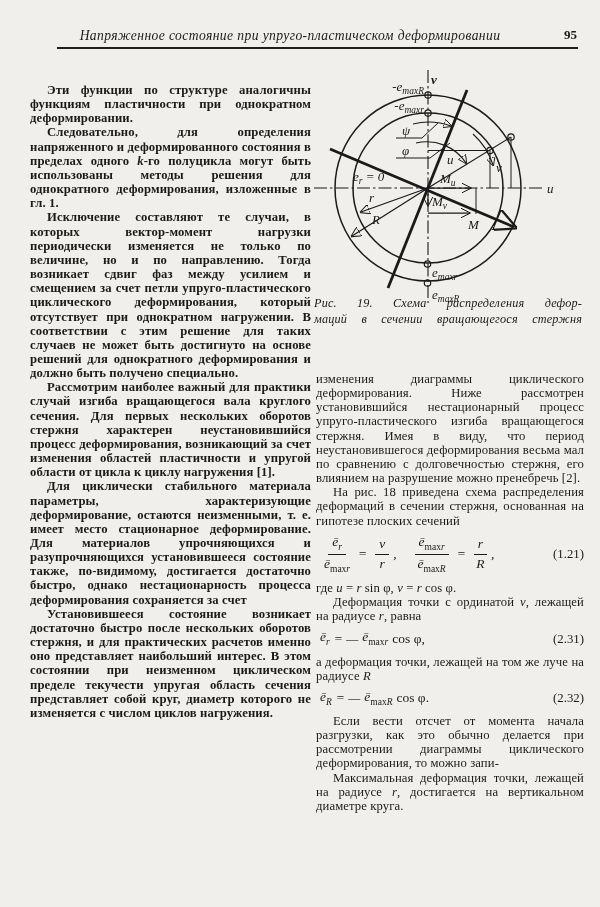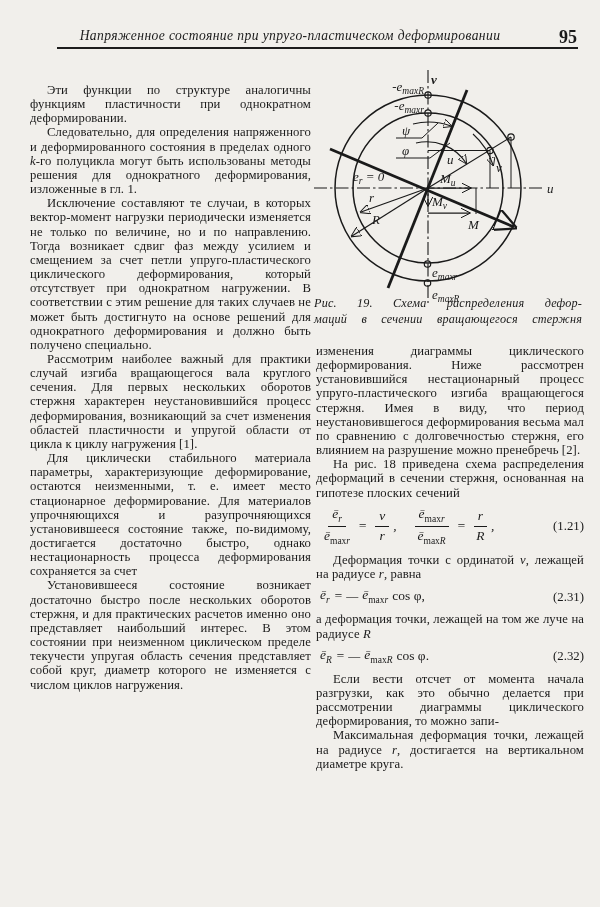--- a/index.html
+++ b/index.html
@@ -7,26 +7,26 @@
     position:relative; width:600px; height:907px; margin:0 auto;
     background:#f1efeb; color:#1a1a1a; overflow:hidden;
     font-family:"Liberation Serif","DejaVu Serif",serif;
   }
   
   .running-head {
     position:absolute; top:28px; left:42px; right:62px;
     text-align:center; font-style:italic; font-size:13.6px; letter-spacing:0.4px;
     white-space:nowrap;
   }
-  .page-number { position:absolute; top:27px; right:23px; font-weight:bold; font-size:18px; }
+  .page-number { position:absolute; top:27px; right:23px; font-weight:bold; font-size:13px; }
   .head-rule { position:absolute; top:47px; left:57px; right:22px; height:1.8px; background:#1d1d1d; }
 
   
-  .col-left  { position:absolute; left:30px;  top:83px;  width:281px; }
-  .col-right { position:absolute; left:316px; top:344px; width:268px; }
+  .col-left  { position:absolute; left:30px;  top:83px;  width:281px;font-weight:bold; }
+  .col-right { position:absolute; left:316px; top:372px; width:268px; }
   p { margin:0; text-align:justify; font-size:12.7px; line-height:14.15px; letter-spacing:0.1px; }
   p.ind { text-indent:17px; }
   .it { font-style:italic; }
   .spaced { letter-spacing:3.4px; }
 
   
   .figure-svg { position:absolute; left:300px; top:55px; }
   .figure-svg text { font-family:"Liberation Serif","DejaVu Serif",serif; font-style:italic; font-size:13px; fill:#1a1a1a; }
   .figure-svg .sub { font-size:9.5px; }
   .figure-svg line, .figure-svg path, .figure-svg circle { stroke:#1a1a1a; fill:none; }
@@ -166,20 +166,21 @@
       </span>
       <span class="fsp">=</span>
       <span class="frac">
         <span class="num">r</span>
         <span class="den">R</span>
       </span>
       <span>,</span>
       <span class="tag">(1.21)</span>
     </div>
 
+    <p><span class="rm">где </span><span class="it">u</span><span> = </span><span class="it">r</span><span> sin φ,  </span><span class="it">v</span><span> = </span><span class="it">r</span><span> cos φ.</span></p>
 
     <p class="ind"><span>Деформация точки с ординатой </span><span class="it">v</span><span>, лежащей на радиусе </span><span class="it">r</span><span>, равна</span></p>
 
     <div class="formula">
       <span><span>ē</span><sub><span>r</span></sub></span>
       <span class="fsp">= —</span>
       <span><span>ē</span><sub><span class="rm">max</span><span>r</span></sub></span>
       <span class="fsp rm">cos φ,</span>
       <span class="tag">(2.31)</span>
     </div>

